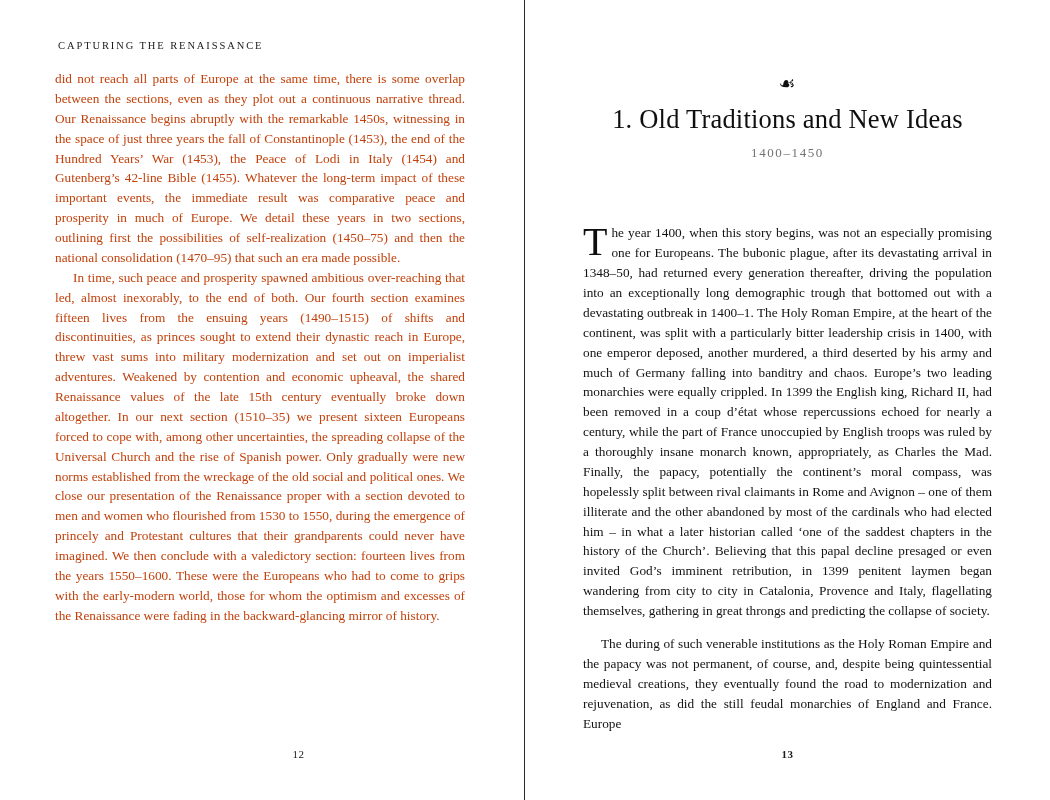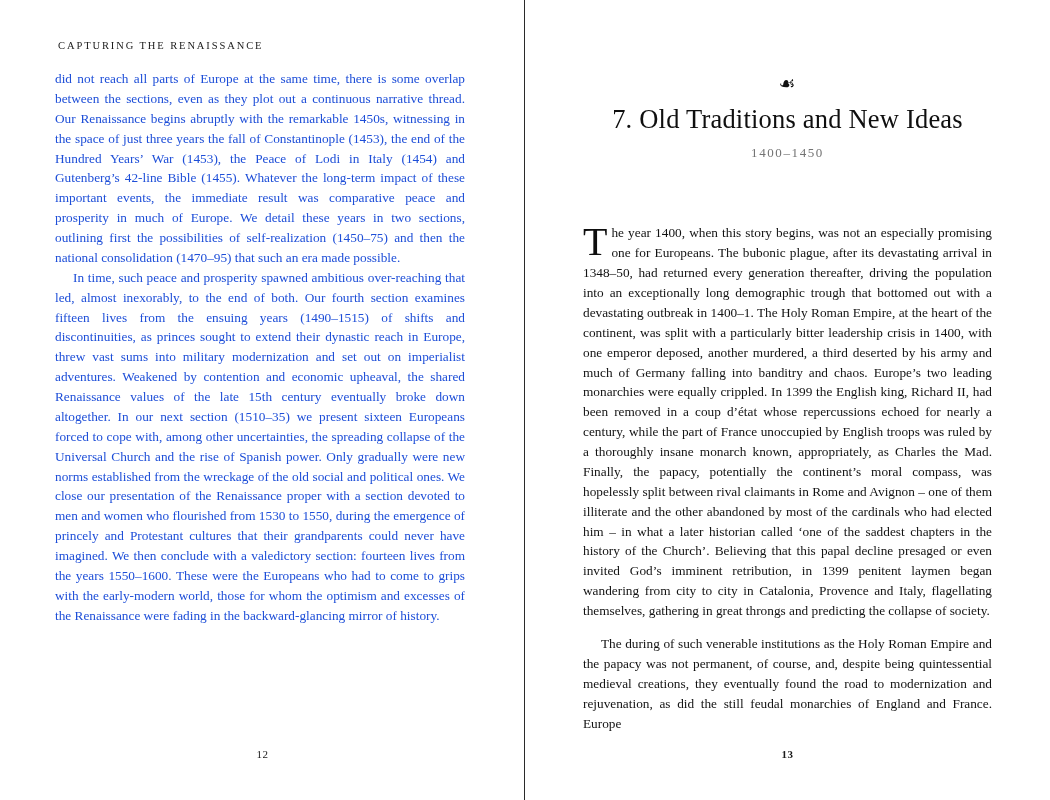--- a/index.html
+++ b/index.html
@@ -49,40 +49,40 @@
     text-transform: uppercase;
     margin: 4px 0 18px 3px;
     font-variant: small-caps;
     white-space: nowrap;
   }
   .body-text {
     font-size: 13.3px;
     line-height: 1.495;
     text-align: justify;
     text-justify: inter-word;
-    color: #1d4ed8;
+    color: #c2410c;
     hyphens: none;
   }
   .body-text p {
     margin: 0;
   }
   .body-text p.indent {
     text-indent: 1.35em;
   }
   .folio {
     position: absolute;
     bottom: 40px;
     width: 100%;
     left: 0;
     text-align: center;
     font-size: 11px;
     color: #1a1a1a;
     letter-spacing: 0.4px;
   }
-  .page-left .folio { padding-right: 8px; }
+  .page-left .folio { padding-right: 8px; padding-left: 36px; }
   .page-right .folio { padding-right: 12px; font-weight: bold; }
 
   
   .chapter-ornament {
     text-align: center;
     font-size: 19px;
     color: #111;
     margin: 36px 0 10px 0;
     letter-spacing: 1px;
     font-family: "DejaVu Serif", serif;
@@ -135,21 +135,21 @@
     <div class="running-head">Capturing the Renaissance</div>
     <div class="body-text">
       <p>did not reach all parts of Europe at the same time, there is some overlap between the sections, even as they plot out a continuous narrative thread. Our Renaissance begins abruptly with the remarkable 1450s, witnessing in the space of just three years the fall of Constantinople (1453), the end of the Hundred Years’ War (1453), the Peace of Lodi in Italy (1454) and Gutenberg’s 42-line Bible (1455). Whatever the long-term impact of these important events, the immediate result was comparative peace and prosperity in much of Europe. We detail these years in two sections, outlining first the possibilities of self-realization (1450–75) and then the national consolidation (1470–95) that such an era made possible.</p>
       <p class="indent">In time, such peace and prosperity spawned ambitious over-reaching that led, almost inexorably, to the end of both. Our fourth section examines fifteen lives from the ensuing years (1490–1515) of shifts and discontinuities, as princes sought to extend their dynastic reach in Europe, threw vast sums into military modernization and set out on imperialist adventures. Weakened by contention and economic upheaval, the shared Renaissance values of the late 15th century eventually broke down altogether. In our next section (1510–35) we present sixteen Europeans forced to cope with, among other uncertainties, the spreading collapse of the Universal Church and the rise of Spanish power. Only gradually were new norms established from the wreckage of the old social and political ones. We close our presentation of the Renaissance proper with a section devoted to men and women who flourished from 1530 to 1550, during the emergence of princely and Protestant cultures that their grandparents could never have imagined. We then conclude with a valedictory section: fourteen lives from the years 1550–1600. These were the Europeans who had to come to grips with the early-modern world, those for whom the optimism and excesses of the Renaissance were fading in the backward-glancing mirror of history.</p>
     </div>
     <div class="folio">12</div>
   </div>
 
   <div class="page page-right">
     <div class="chapter-ornament">☙</div>
-    <h1 class="chapter-title">7. Old Traditions and New Ideas</h1>
+    <h1 class="chapter-title">1. Old Traditions and New Ideas</h1>
     <div class="chapter-dates">1400–1450</div>
     <div class="chapter-body">
       <p class="dropcap-para"><span class="dropcap">T</span><span>he year 1400, when this story begins, was not an especially promising one for Europeans. The bubonic plague, after its devastating arrival in 1348–50, had returned every generation thereafter, driving the population into an exceptionally long demographic trough that bottomed out with a devastating outbreak in 1400–1. The Holy Roman Empire, at the heart of the continent, was split with a particularly bitter leadership crisis in 1400, with one emperor deposed, another murdered, a third deserted by his army and much of Germany falling into banditry and chaos. Europe’s two leading monarchies were equally crippled. In 1399 the English king, Richard II, had been removed in a coup d’état whose repercussions echoed for nearly a century, while the part of France unoccupied by English troops was ruled by a thoroughly insane monarch known, appropriately, as Charles the Mad. Finally, the papacy, potentially the continent’s moral compass, was hopelessly split between rival claimants in Rome and Avignon – one of them illiterate and the other abandoned by most of the cardinals who had elected him – in what a later historian called ‘one of the saddest chapters in the history of the Church’. Believing that this papal decline presaged or even invited God’s imminent retribution, in 1399 penitent laymen began wandering from city to city in Catalonia, Provence and Italy, flagellating themselves, gathering in great throngs and predicting the collapse of society.</span></p>
       <p class="dropcap-para indent" style="text-indent:1.35em; margin-top:0;">The during of such venerable institutions as the Holy Roman Empire and the papacy was not permanent, of course, and, despite being quintessential medieval creations, they eventually found the road to modernization and rejuvenation, as did the still feudal monarchies of England and France. Europe</p>
     </div>
     <div class="folio">13</div>
   </div>
 
 </div>
 

